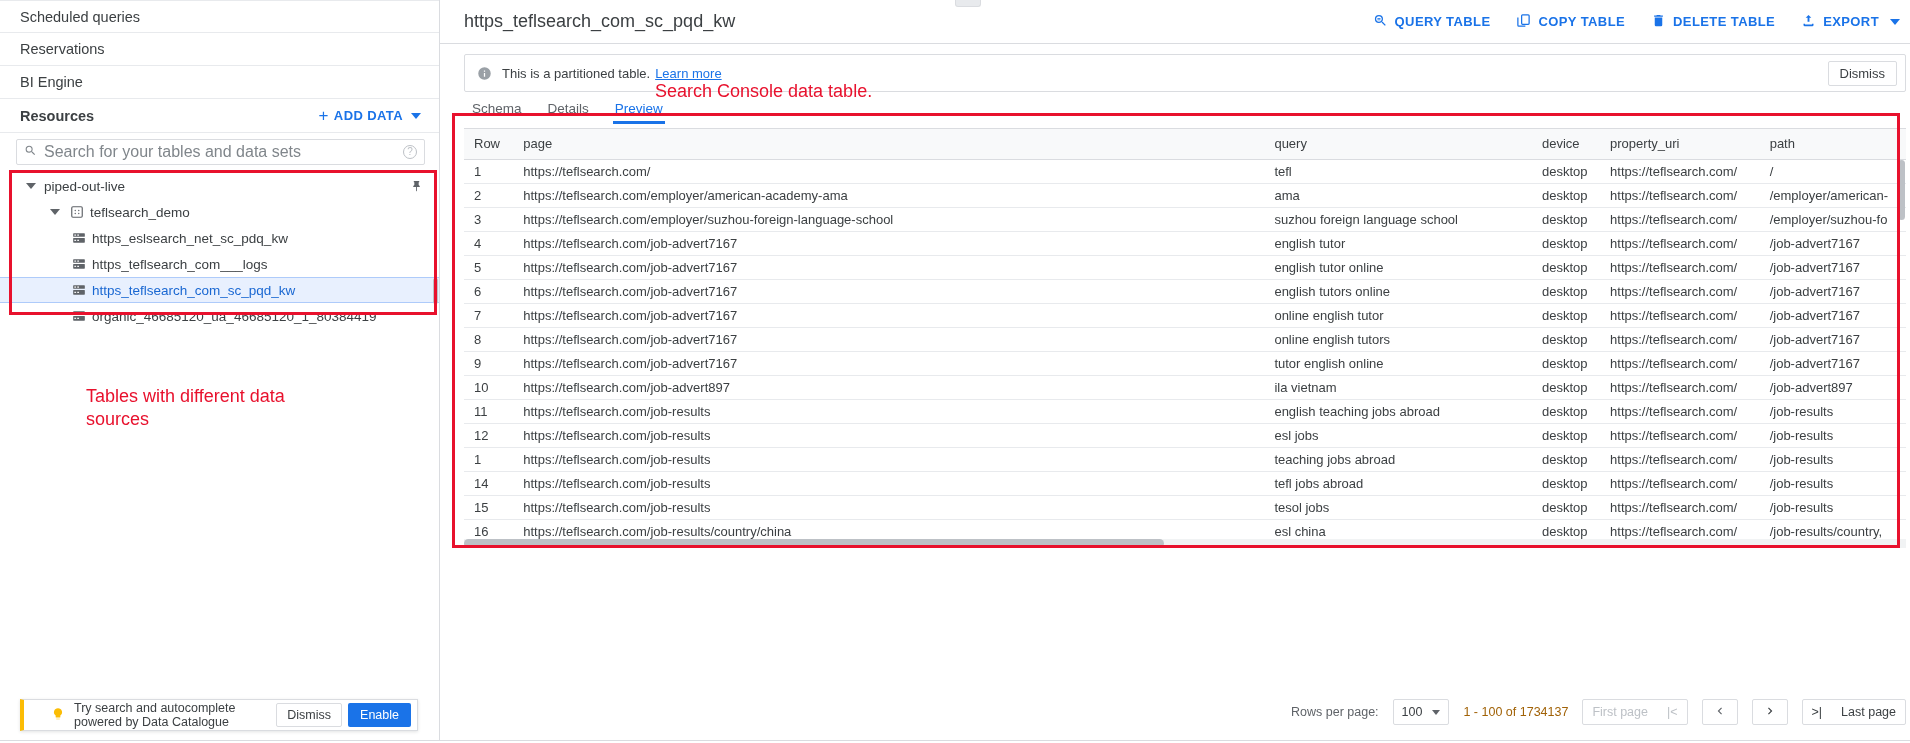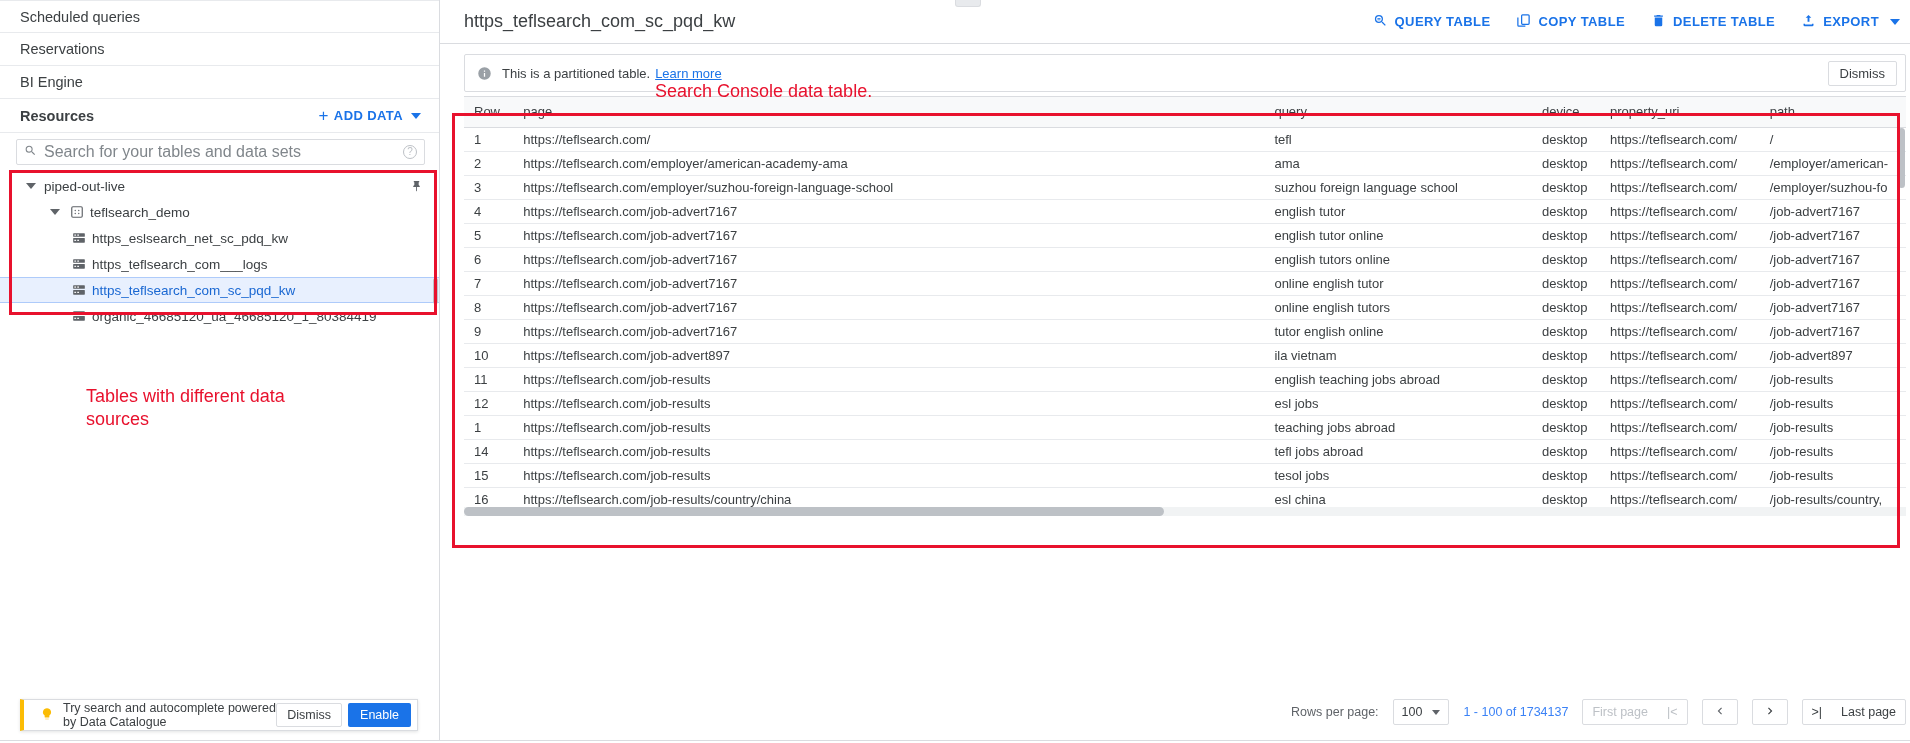--- a/index.html
+++ b/index.html
@@ -192,35 +192,35 @@
   .rpp-select {
     border: 1px solid #dadce0; border-radius: 2px; height: 26px;
     display: flex; align-items: center; gap: 10px; padding: 0 8px;
     color: #3c4043; cursor: pointer;
   }
   .rpp-select .caret {
     width: 0; height: 0;
     border-left: 4px solid transparent; border-right: 4px solid transparent;
     border-top: 5px solid #5f6368;
   }
-  .range { color: #3b82f6; }
+  .range { color: #a16207; }
   .pg-btn {
     border: 1px solid #dadce0; border-radius: 2px; height: 26px;
     min-width: 36px; display: flex; align-items: center; justify-content: center;
     gap: 19px; padding: 0 9px; color: #3c4043; background: #fff; cursor: pointer;
     font-size: 12.5px;
   }
   .pg-btn.disabled { color: #bdc1c6; cursor: default; }
 
   
   .toast {
     position: absolute; left: 20px; bottom: 12px;
     width: 398px; height: 32px; background: #fff;
     border: 1px solid #dadce0; border-left: 4px solid #fbbc04;
-    display: flex; align-items: center; padding: 0 6px 0 16px;
+    display: flex; align-items: center; padding: 0 6px 0 27px;
     font-size: 12.5px; color: #3c4043; box-shadow: 0 1px 3px rgba(60,64,67,.15);
   }
   .toast .bulb { margin-right: 9px; }
   .toast-actions { margin-left: auto; display: flex; align-items: center; gap: 6px; }
   .btn-outline {
     border: 1px solid #dadce0; background: #fff; color: #3c4043;
     font-size: 12.5px; padding: 4px 10px; border-radius: 2px; cursor: pointer;
     font-family: "Liberation Sans", sans-serif;
   }
   .btn-primary {
@@ -425,20 +425,25 @@
         <span class="info-ic">
           <svg width="15" height="15" viewBox="0 0 24 24" fill="#9aa0a6">
               <path d="M12 2a10 10 0 1 0 0 20 10 10 0 0 0 0-20m1 15h-2v-6h2zm0-8h-2V7h2z"></path>
             </svg>
         </span>
         <span>This is a partitioned table.</span>
         <a href="#" style="margin-left:5px">Learn more</a>
         <button class="dismiss-btn">Dismiss</button>
       </div>
 
+      <div class="tabs">
+        <div class="tab">Schema</div>
+        <div class="tab">Details</div>
+        <div class="tab active">Preview</div>
+      </div>
 
       <div class="tablewrap">
         <table class="preview">
           <thead>
             <tr>
               <th class="c-row">Row</th>
               <th class="c-page">page</th>
               <th class="c-query">query</th>
               <th class="c-device">device</th>
               <th class="c-prop">property_uri</th>

